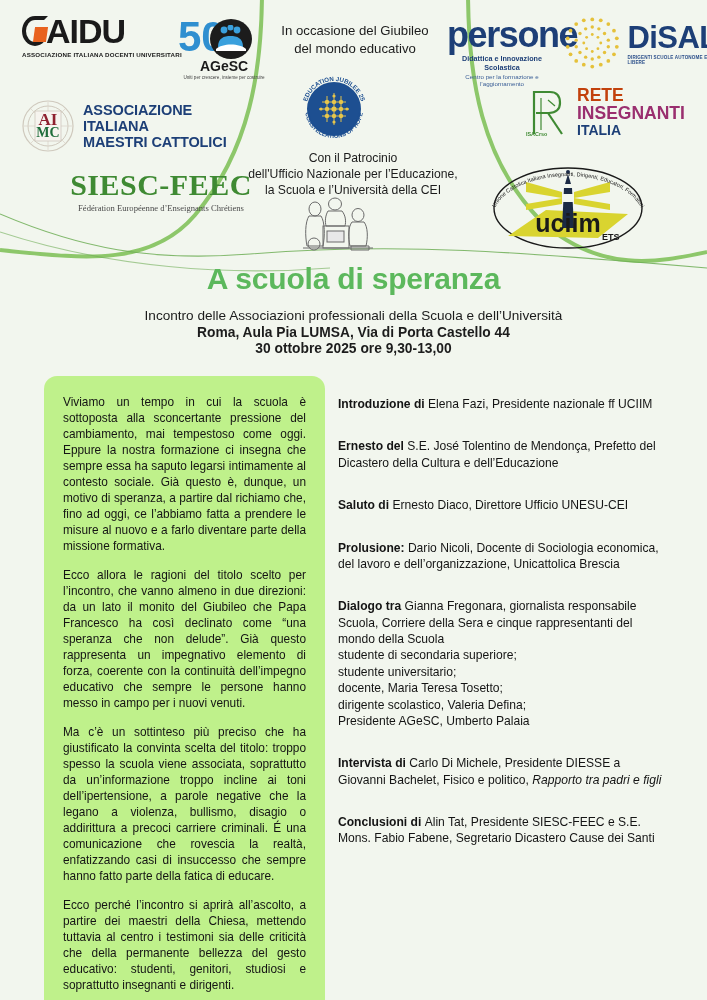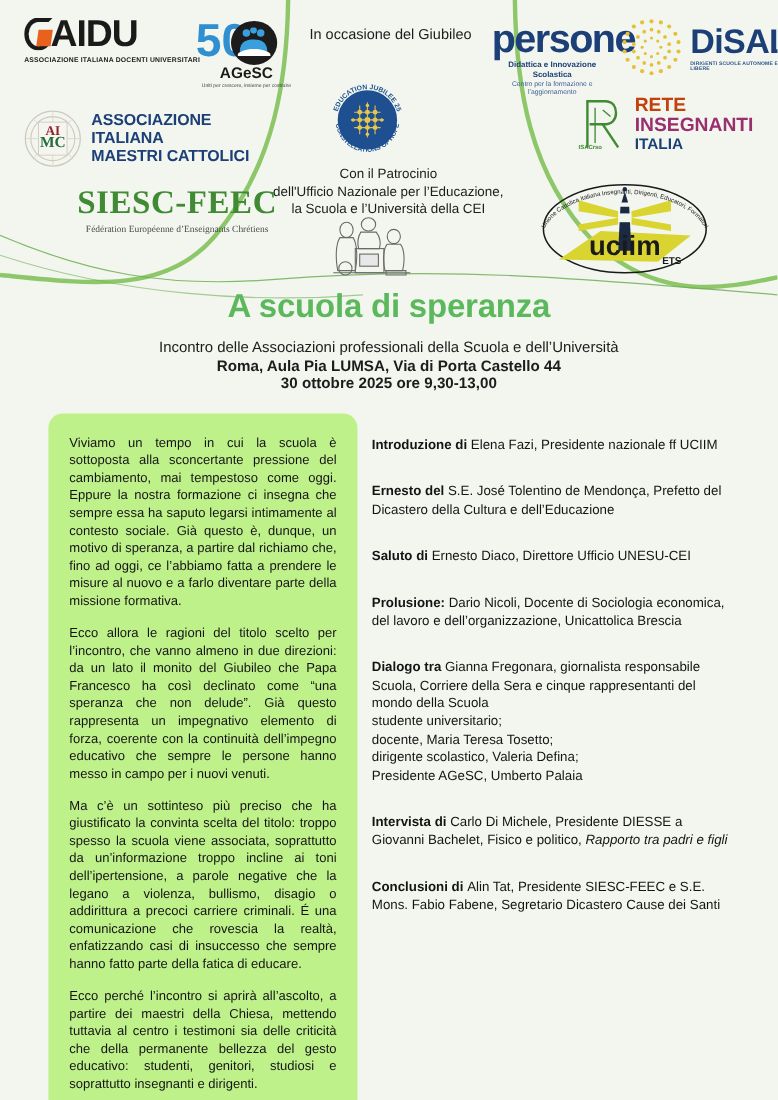--- a/index.html
+++ b/index.html
@@ -35,21 +35,21 @@
   .agesc-circle { position:absolute; left: 34px; top: 3px; width: 42px; height: 40px; background: #1c1c1c; border-radius: 50%; }
   .agesc-people { position:absolute; left:40px; top: 9px; }
   .agesc-name { font-size: 14px; font-weight: 700; color: #1a1a1a; margin-top: -4px;}
   .agesc-tag { font-size: 4.6px; color: #444; margin-top: 1px; }
 
   
   .aimc-wrap { left: 22px; top: 100px; width: 210px; }
   .aimc-row { display: flex; align-items: center; gap: 9px; }
   .aimc-seal { width: 52px; height: 52px; position: relative; }
   .aimc-letters { position:absolute; inset:0; display:flex; flex-direction:column; align-items:center; justify-content:center; line-height:.92; }
-  .aimc-letters span:first-child { font-family: "Liberation Serif", serif; font-weight:700; font-size:12px; color:#8f2130; }
+  .aimc-letters span:first-child { font-family: "Liberation Serif", serif; font-weight:700; font-size:17px; color:#8f2130; }
   .aimc-letters span:last-child { font-family: "Liberation Serif", serif; font-weight:700; font-size:14px; color:#1f6e3c; }
   .aimc-text { font-size: 14.5px; font-weight: 800; color: #1d3f77; line-height: 1.12; letter-spacing: -.1px; }
 
   
   .siesc-wrap { left: 46px; top: 168px; width: 230px; text-align: center;}
   .siesc-main { font-family: "Liberation Serif", serif; font-weight: 700; font-size: 30px; color: #3f8a33; letter-spacing: .5px; }
   .siesc-sub { font-family: "Liberation Serif", serif; font-size: 8.6px; color: #4a4a4a; margin-top: 1px; }
 
   
   .occasion { position: absolute; left: 255px; top: 22px; width: 200px; text-align: center;
@@ -183,20 +183,21 @@
 
     <div class="logo-box siesc-wrap">
       <div style="width:100%">
         <div class="siesc-main">SIESC-FEEC</div>
         <div class="siesc-sub">Fédération Européenne d’Enseignants Chrétiens</div>
       </div>
     </div>
 
     <div class="occasion">
       <div>In occasione del Giubileo</div>
+      <div>del mondo educativo</div>
     </div>
 
     <div class="jub-wrap">
       <svg width="74" height="74" viewBox="0 0 74 74">
         <defs>
           <path id="arcTop" d="M 9,37 A 28,28 0 0 1 65,37"></path>
           <path id="arcBot" d="M 8,37 A 29,29 0 0 0 66,37"></path>
         </defs>
         <circle cx="37" cy="37" r="27" fill="#1d4f91"></circle>
         <g stroke="#e8c64a" stroke-width="1" opacity=".95">
@@ -378,20 +379,21 @@
       <p><b>Saluto di </b><span>Ernesto Diaco, Direttore Ufficio UNESU-CEI</span></p>
     </div>
 
     <div class="prog-item">
       <p><b>Prolusione: </b><span>Dario Nicoli, Docente di Sociologia economica, del lavoro e dell’organizzazione, Unicattolica Brescia</span></p>
     </div>
 
     <div class="prog-item">
       <p><b>Dialogo tra </b><span>Gianna Fregonara, giornalista responsabile Scuola, Corriere della Sera e cinque rappresentanti del mondo della Scuola</span></p>
       <div class="prog-list">
+        <div>studente di secondaria superiore;</div>
         <div>studente universitario;</div>
         <div>docente, Maria Teresa Tosetto;</div>
         <div>dirigente scolastico, Valeria Defina;</div>
         <div>Presidente AGeSC, Umberto Palaia</div>
       </div>
     </div>
 
     <div class="prog-item">
       <p><b>Intervista di </b><span>Carlo Di Michele, Presidente DIESSE a Giovanni Bachelet, Fisico e politico, </span><i>Rapporto tra padri e figli</i></p>
     </div>

